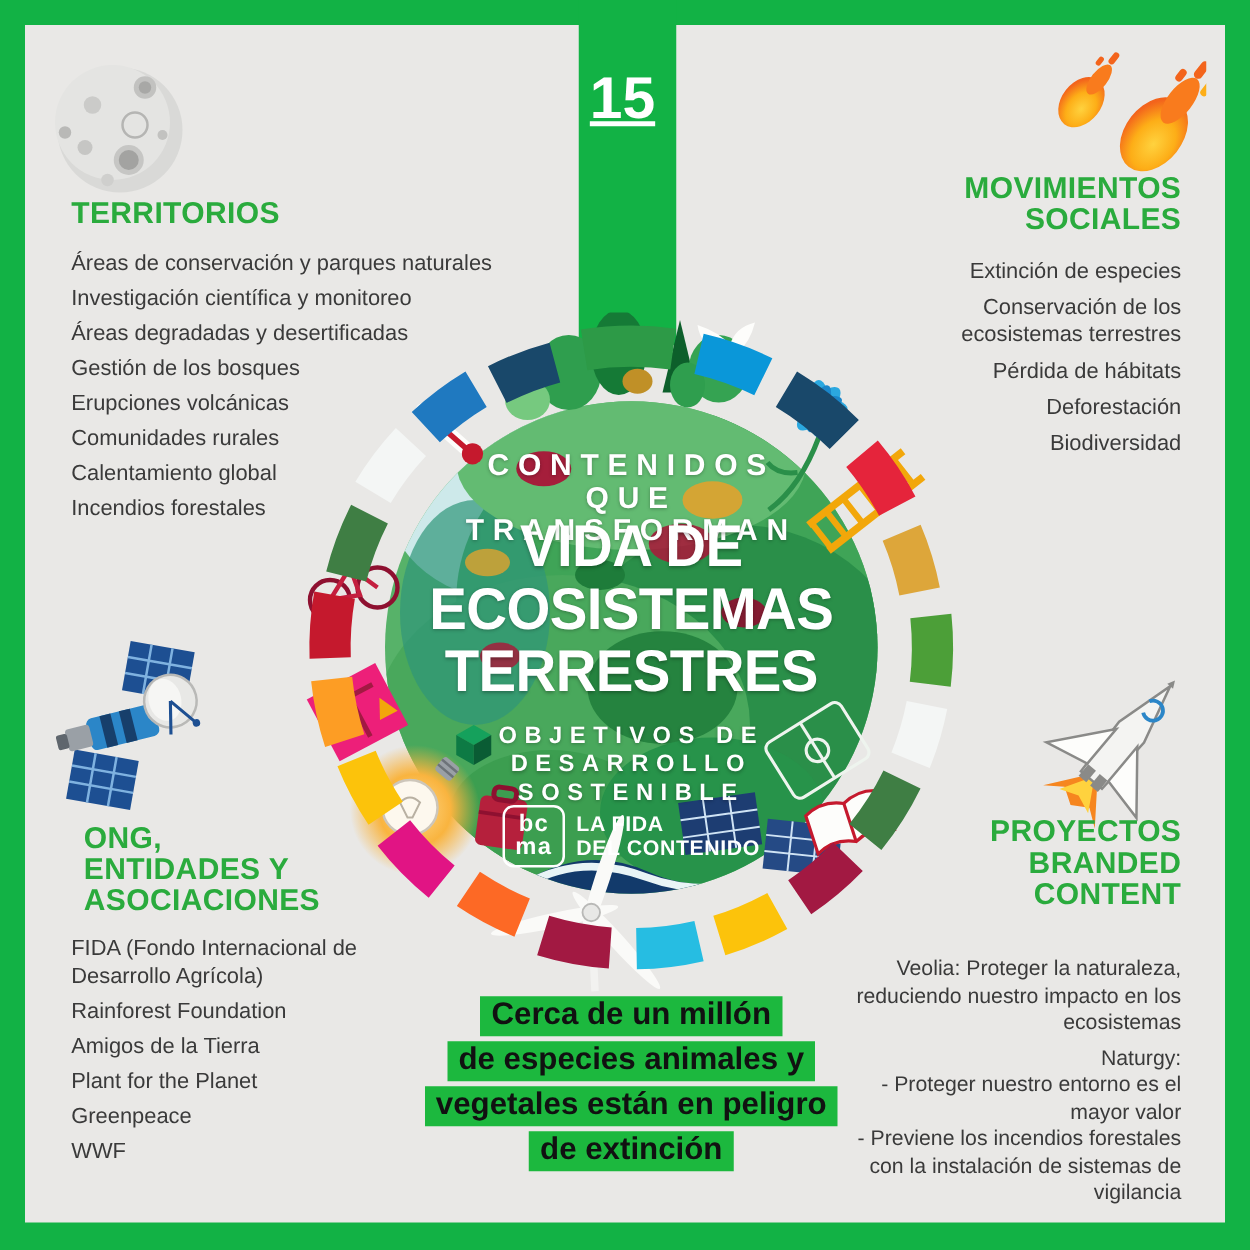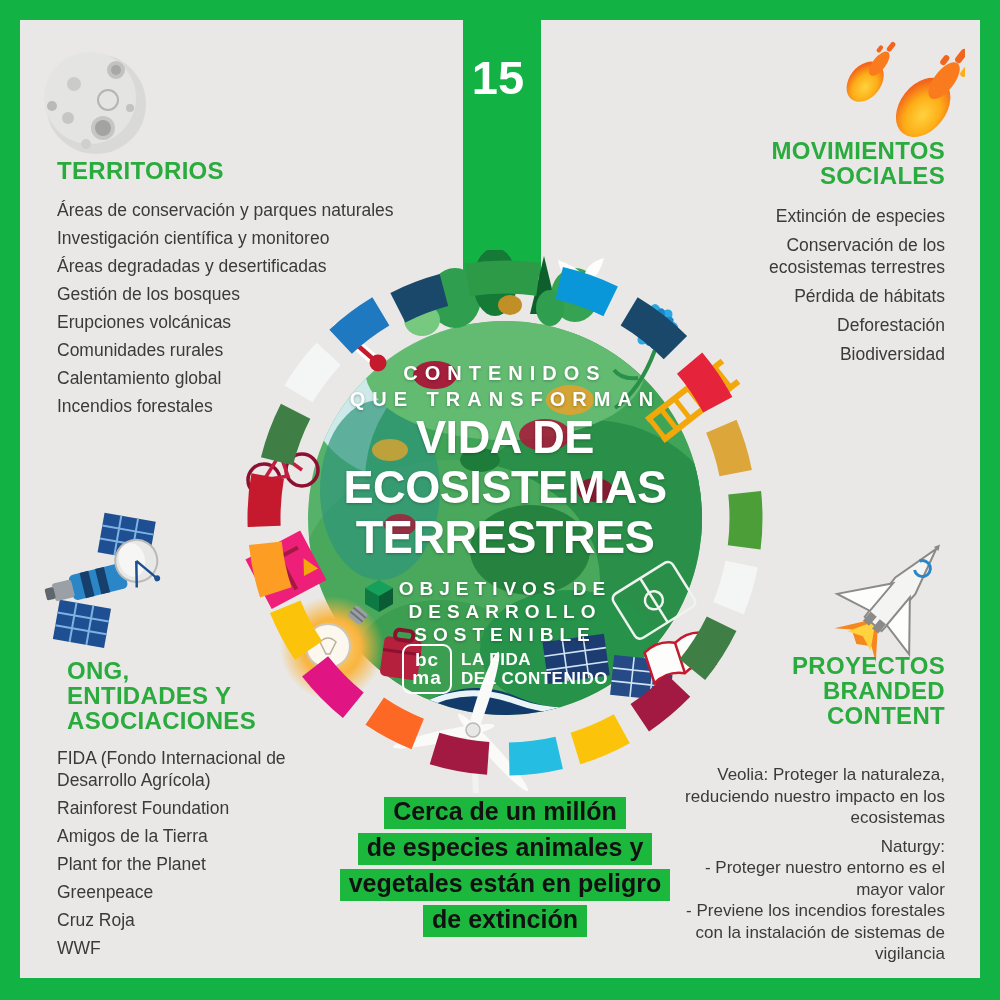--- a/index.html
+++ b/index.html
@@ -2,40 +2,40 @@
 <html><head>
 <meta charset="utf-8">
 <style>
   html,body{margin:0;padding:0;}
   body{font-family:"Liberation Sans","DejaVu Sans",sans-serif;background:#9a9a98;}
   #stage{position:relative;width:1000px;height:1000px;background:#12b245;overflow:hidden;}
   #panel{position:absolute;left:20px;top:20px;right:20px;bottom:22px;background:#e9e8e6;}
   
   #band{position:absolute;left:463px;top:0;width:78px;height:276px;background:#12b245;z-index:1;}
   #sdg-number{position:absolute;left:463px;top:50px;width:70px;text-align:center;color:#fff;
-    font-size:47px;font-weight:bold;z-index:2;}
+    font-size:47px;font-weight:bold;z-index:2;text-decoration:underline;}
   
   .h-green{color:#2aab3d;font-weight:bold;font-size:24px;line-height:25px;letter-spacing:.3px;}
   .list{color:#3a3a3a;font-size:17.5px;line-height:21px;}
   .list .it{margin-bottom:6px;line-height:22px;}
   .abs{position:absolute;z-index:3;}
   .right{text-align:right;}
   #territorios-title{left:57px;top:158px;}
   #territorios-list{left:57px;top:199px;width:390px;}
   #movimientos-title{right:55px;top:138px;width:300px;}
   #movimientos-list{right:55px;top:205px;width:240px;}
   #movimientos-list .it{margin-bottom:7px;}
   #ong-title{left:47px;top:658px;margin-left:20px;}
   #ong-list{left:57px;top:747px;width:240px;}
   #proyectos-title{right:55px;top:653px;width:260px;}
   #proyectos-text{right:55px;top:764px;width:270px;color:#3a3a3a;font-size:17px;line-height:21.5px;}
   #proyectos-text .para{margin-bottom:7px;}
   
   .cwhite{color:#fff;text-shadow:0 1px 3px rgba(0,0,0,.28);text-align:center;}
-  #kicker{left:340px;top:360px;width:330px;font-size:20px;font-weight:bold;letter-spacing:7px;line-height:26px;}
+  #kicker{left:340px;top:360px;width:330px;font-size:24px;font-weight:bold;letter-spacing:7px;line-height:26px;}
   #main-title{left:290px;top:412px;width:430px;font-size:47px;font-weight:800;line-height:50px;
     letter-spacing:-.5px;transform:scaleX(.96);}
   #subtitle{left:340px;top:577px;width:330px;font-size:19px;font-weight:bold;letter-spacing:6px;line-height:23px;}
   #logo{left:340px;top:644px;width:330px;display:flex;align-items:center;justify-content:center;gap:9px;}
   #logo-box{border:2.5px solid #fff;border-radius:9px;width:46px;height:46px;display:flex;flex-direction:column;
     align-items:center;justify-content:center;color:#fff;font-weight:bold;font-size:19px;line-height:18px;
     letter-spacing:1px;text-shadow:none;}
   #logo-name{color:#fff;font-size:17px;font-weight:bold;line-height:19px;letter-spacing:.5px;text-align:left;}
   
   #fact{left:320px;top:795px;width:370px;text-align:center;z-index:4;}
@@ -322,21 +322,20 @@
     <div>ONG,</div>
     <div>ENTIDADES Y</div>
     <div>ASOCIACIONES</div>
   </div>
   <div class="abs list" id="ong-list">
     <div class="it">FIDA (Fondo Internacional de Desarrollo Agrícola)</div>
     <div class="it">Rainforest Foundation</div>
     <div class="it">Amigos de la Tierra</div>
     <div class="it">Plant for the Planet</div>
     <div class="it">Greenpeace</div>
-    <div class="it">Cruz Roja</div>
     <div class="it">WWF</div>
   </div>
 
   <div class="abs h-green right" id="proyectos-title">
     <div>PROYECTOS</div>
     <div>BRANDED</div>
     <div>CONTENT</div>
   </div>
   <div class="abs right" id="proyectos-text">
     <div class="para">Veolia: Proteger la naturaleza, reduciendo nuestro impacto en los ecosistemas</div>

